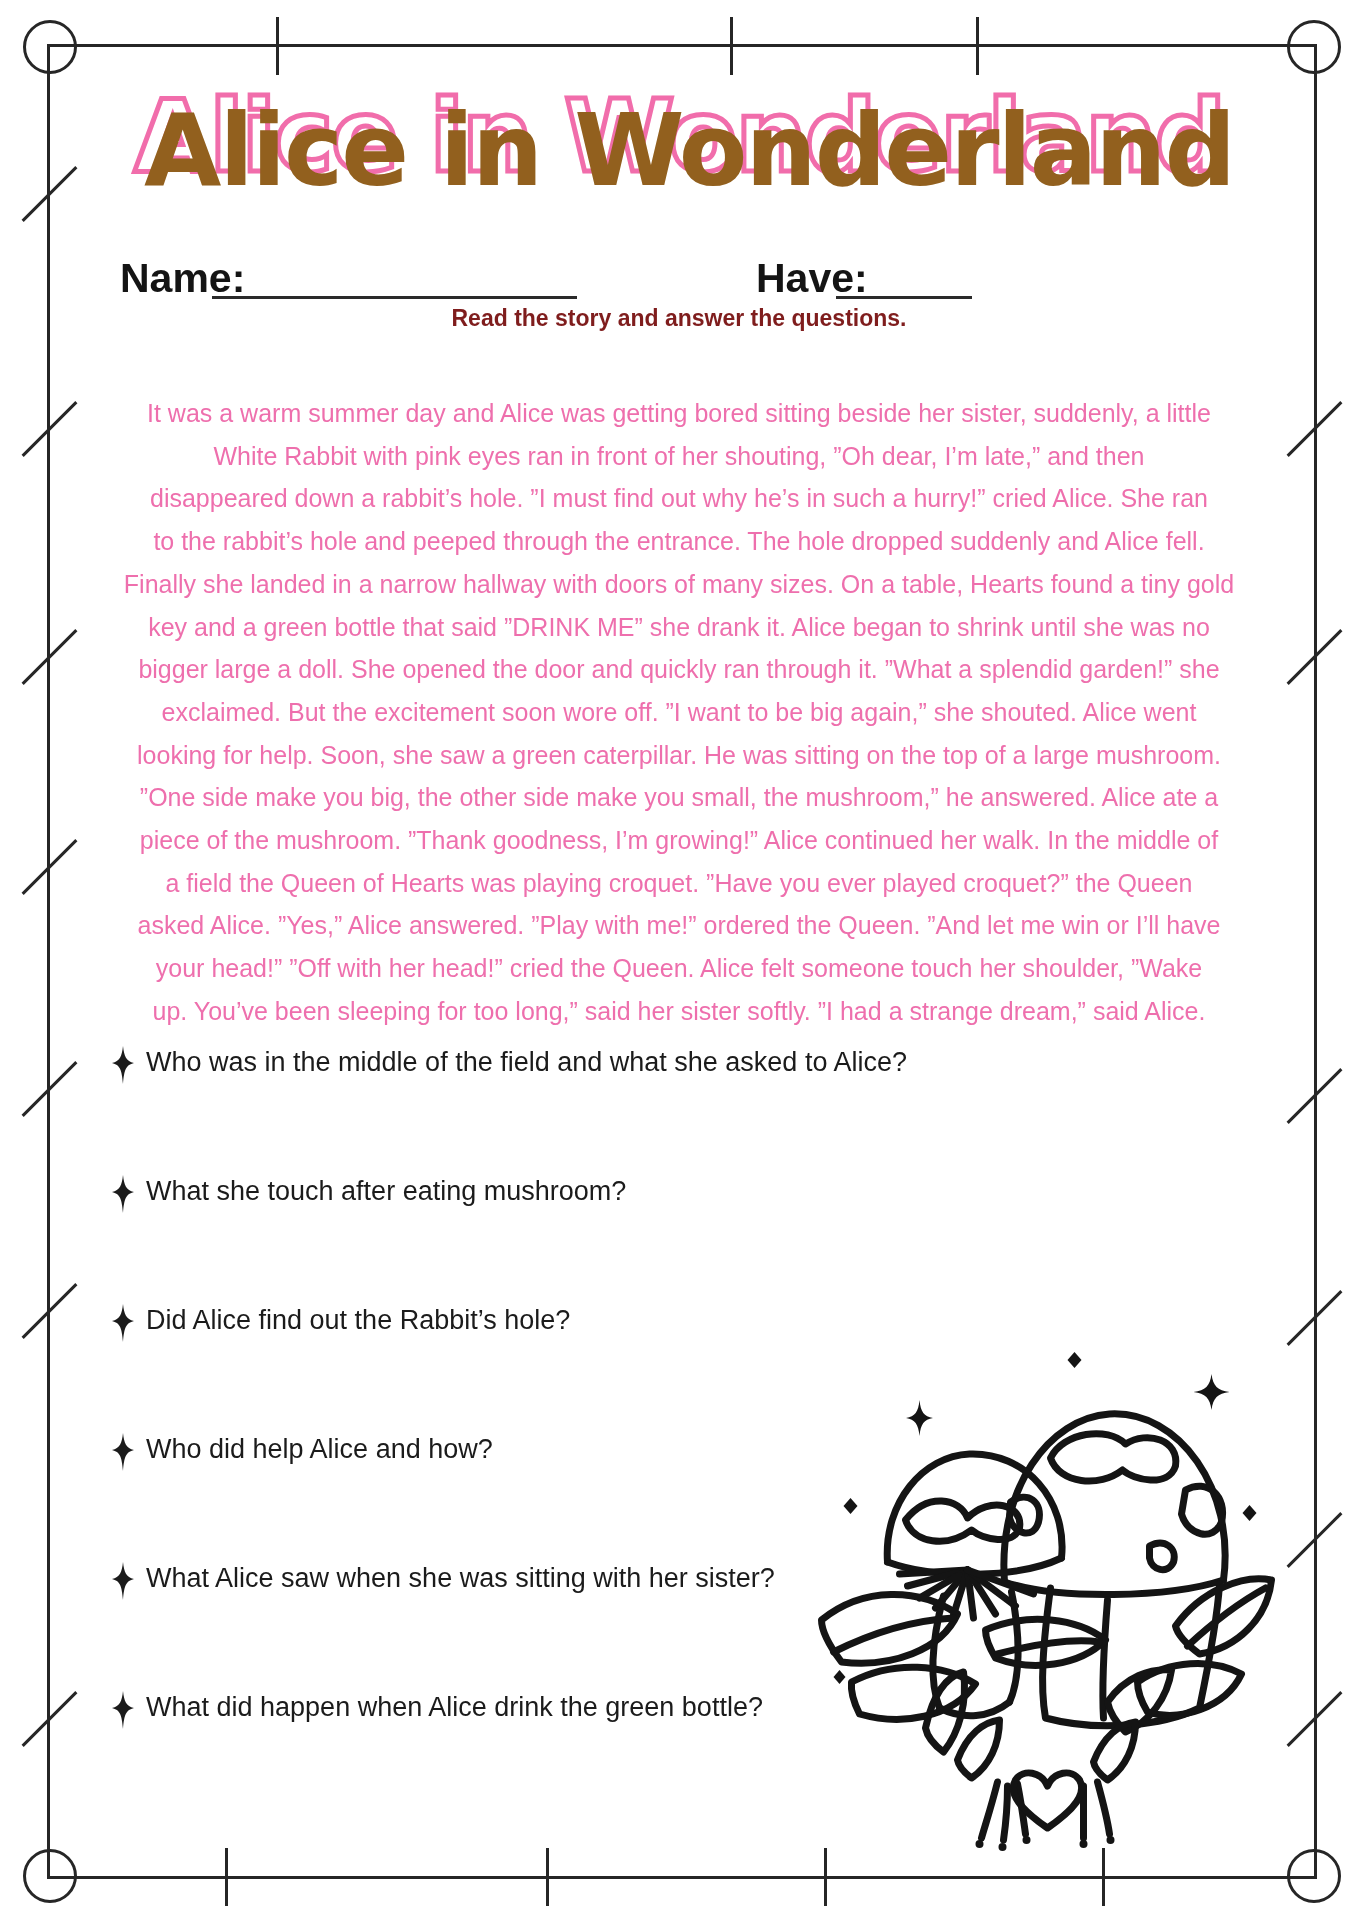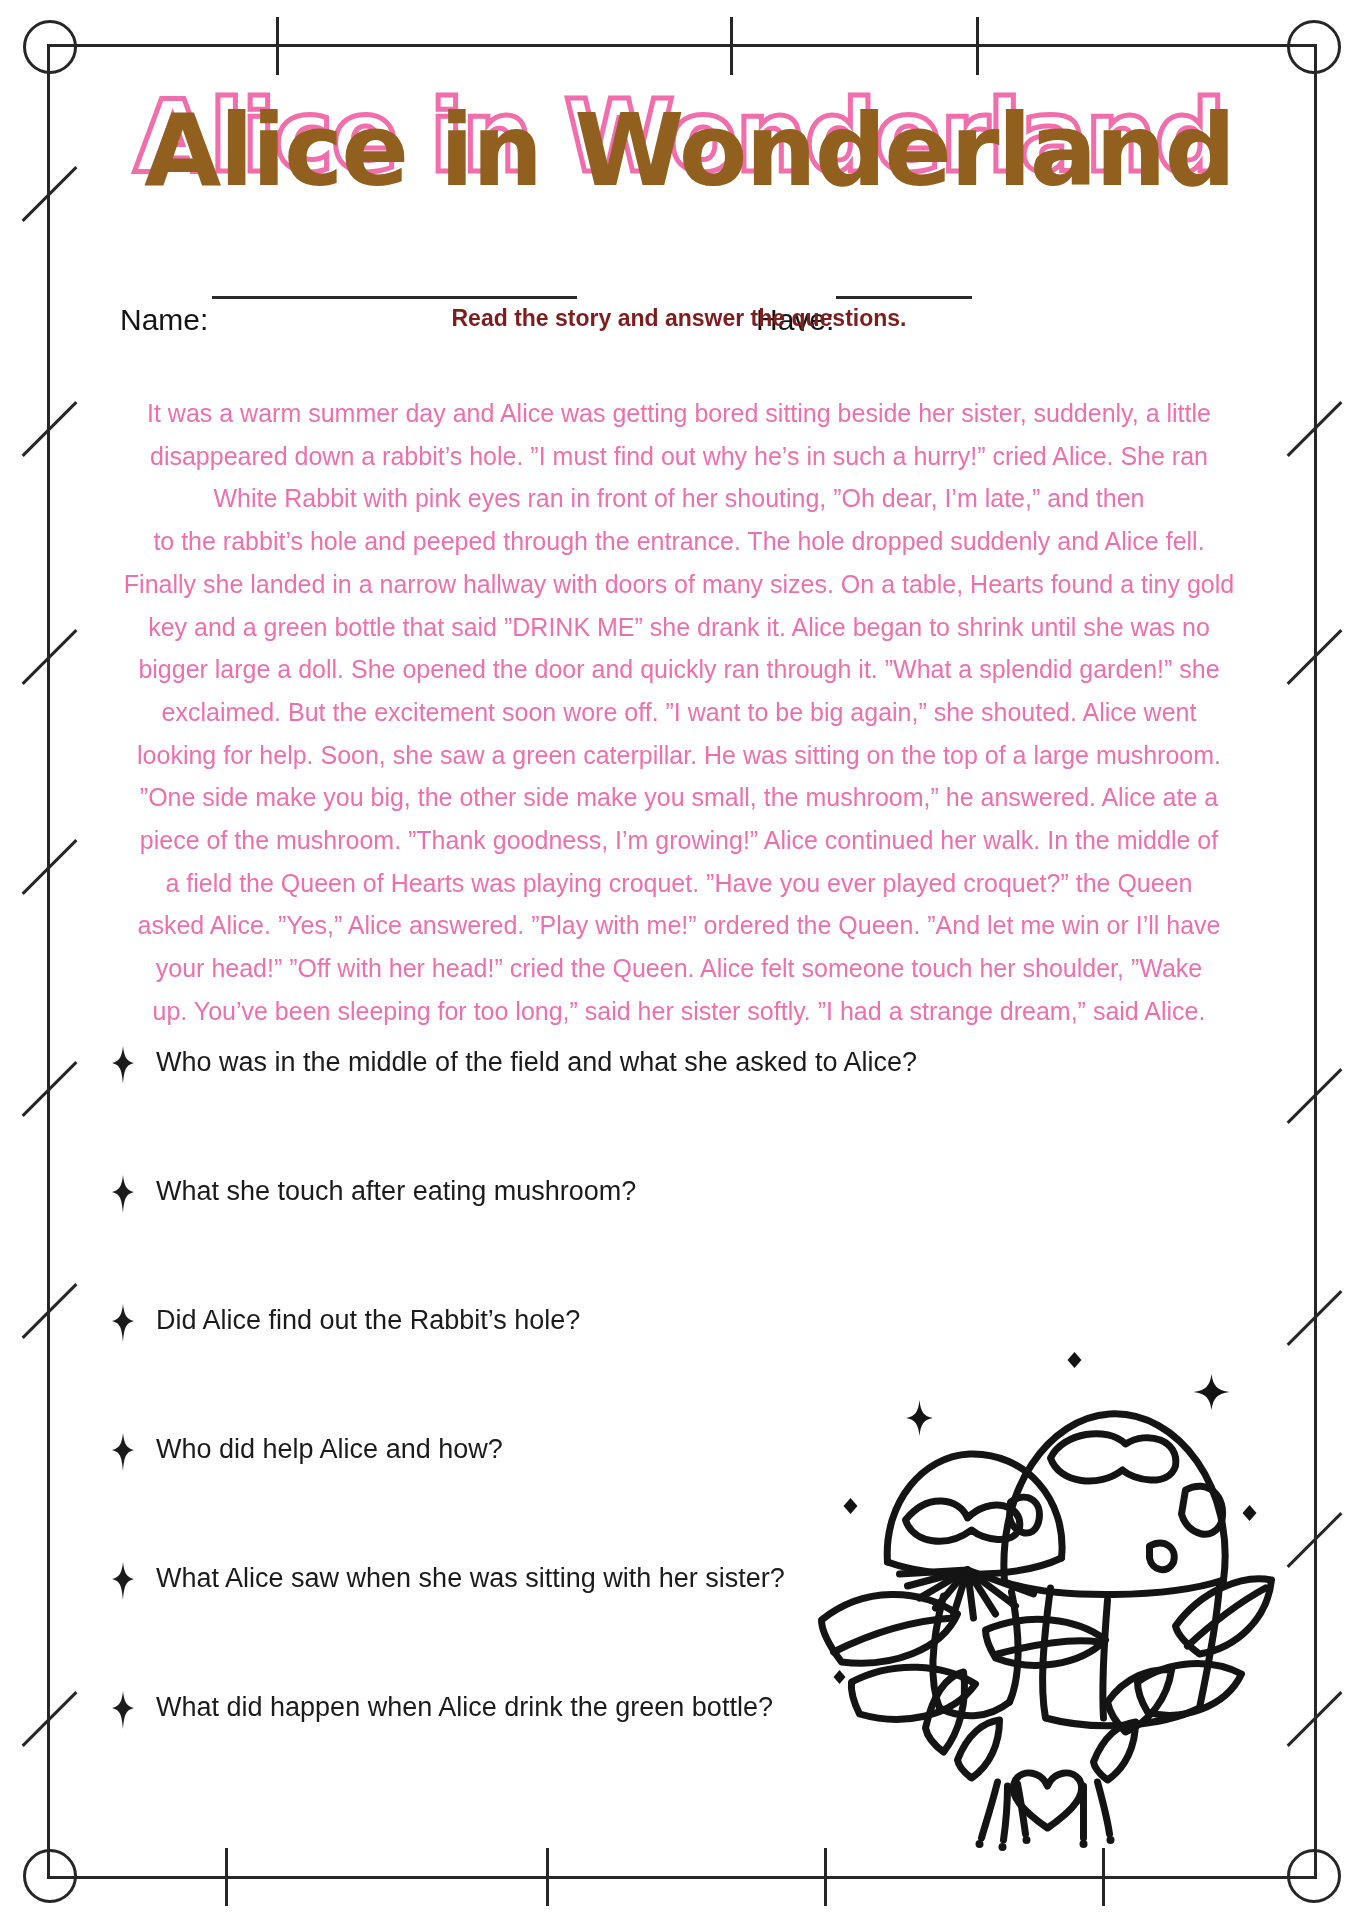--- a/index.html
+++ b/index.html
@@ -20,34 +20,34 @@
     transform:rotate(45deg);}
   .slash.left{left:-2px}.slash.right{right:-2px}
   
   .title{position:absolute;left:0;right:0;top:72px;display:grid;justify-items:center;}
   .title span{grid-area:1/1;white-space:nowrap;
     font-family:"DejaVu Sans",sans-serif;font-weight:bold;
     font-size:100px;letter-spacing:-2px;line-height:130px;}
   .title .t-fill{color:#92601e;transform:translate(10px,14px);}
   .title .t-outline{color:transparent;-webkit-text-stroke:5px #f16dab;}
   
-  .field-label{position:absolute;font-weight:normal;font-size:30px;color:#141414;margin-top:48px;}
+  .field-label{position:absolute;font-weight:bold;font-size:41px;color:#141414;}
   .field-line{position:absolute;border-bottom:3px solid #2a2a2a;height:0;}
   .name-label{left:120px;top:255px}
   .name-line{left:212px;top:296px;width:365px}
   .date-label{left:756px;top:255px}
   .date-line{left:836px;top:296px;width:136px}
   .instruction{position:absolute;left:0;right:0;top:305px;text-align:center;
     font-weight:bold;font-size:23px;color:#7f1d1d;}
   
   .story{position:absolute;left:60px;top:352px;width:1238px;text-align:center;margin-top:40px;}
   .story-line{white-space:nowrap;font-size:25px;line-height:42.7px;color:#ee6fad;}
   
   .questions{position:absolute;left:112px;top:1044px;right:60px;}
-  .q-row{display:flex;align-items:flex-start;gap:22px;height:129px;}
+  .q-row{display:flex;align-items:flex-start;gap:12px;height:129px;}
   .q-bullet{flex:0 0 auto;margin-top:2px;}
   .q-text{font-size:27px;line-height:36px;color:#1b1b1b;}
   
   .mushrooms{position:absolute;left:800px;top:1330px;width:495px;height:530px;}
 </style>
 </head>
 <body>
 
 <div class="frame">
   <div class="corner tl"></div>
@@ -82,22 +82,22 @@
 </div>
 
 <div class="field-label name-label">Name:</div>
 <div class="field-line name-line"></div>
 <div class="field-label date-label">Have:</div>
 <div class="field-line date-line"></div>
 <div class="instruction">Read the story and answer the questions.</div>
 
 <div class="story">
     <div class="story-line">It was a warm summer day and Alice was getting bored sitting beside her sister, suddenly, a little</div>
+    <div class="story-line">White Rabbit with pink eyes ran in front of her shouting, ”Oh dear, I’m late,” and then</div>
     <div class="story-line">disappeared down a rabbit’s hole. ”I must find out why he’s in such a hurry!” cried Alice. She ran</div>
-    <div class="story-line">White Rabbit with pink eyes ran in front of her shouting, ”Oh dear, I’m late,” and then</div>
     <div class="story-line">to the rabbit’s hole and peeped through the entrance. The hole dropped suddenly and Alice fell.</div>
     <div class="story-line">Finally she landed in a narrow hallway with doors of many sizes. On a table, Hearts found a tiny gold</div>
     <div class="story-line">key and a green bottle that said ”DRINK ME” she drank it. Alice began to shrink until she was no</div>
     <div class="story-line">bigger large a doll. She opened the door and quickly ran through it. ”What a splendid garden!” she</div>
     <div class="story-line">exclaimed. But the excitement soon wore off. ”I want to be big again,” she shouted. Alice went</div>
     <div class="story-line">looking for help. Soon, she saw a green caterpillar. He was sitting on the top of a large mushroom.</div>
     <div class="story-line">”One side make you big, the other side make you small, the mushroom,” he answered. Alice ate a</div>
     <div class="story-line">piece of the mushroom. ”Thank goodness, I’m growing!” Alice continued her walk. In the middle of</div>
     <div class="story-line">a field the Queen of Hearts was playing croquet. ”Have you ever played croquet?” the Queen</div>
     <div class="story-line">asked Alice. ”Yes,” Alice answered. ”Play with me!” ordered the Queen. ”And let me win or I’ll have</div>

